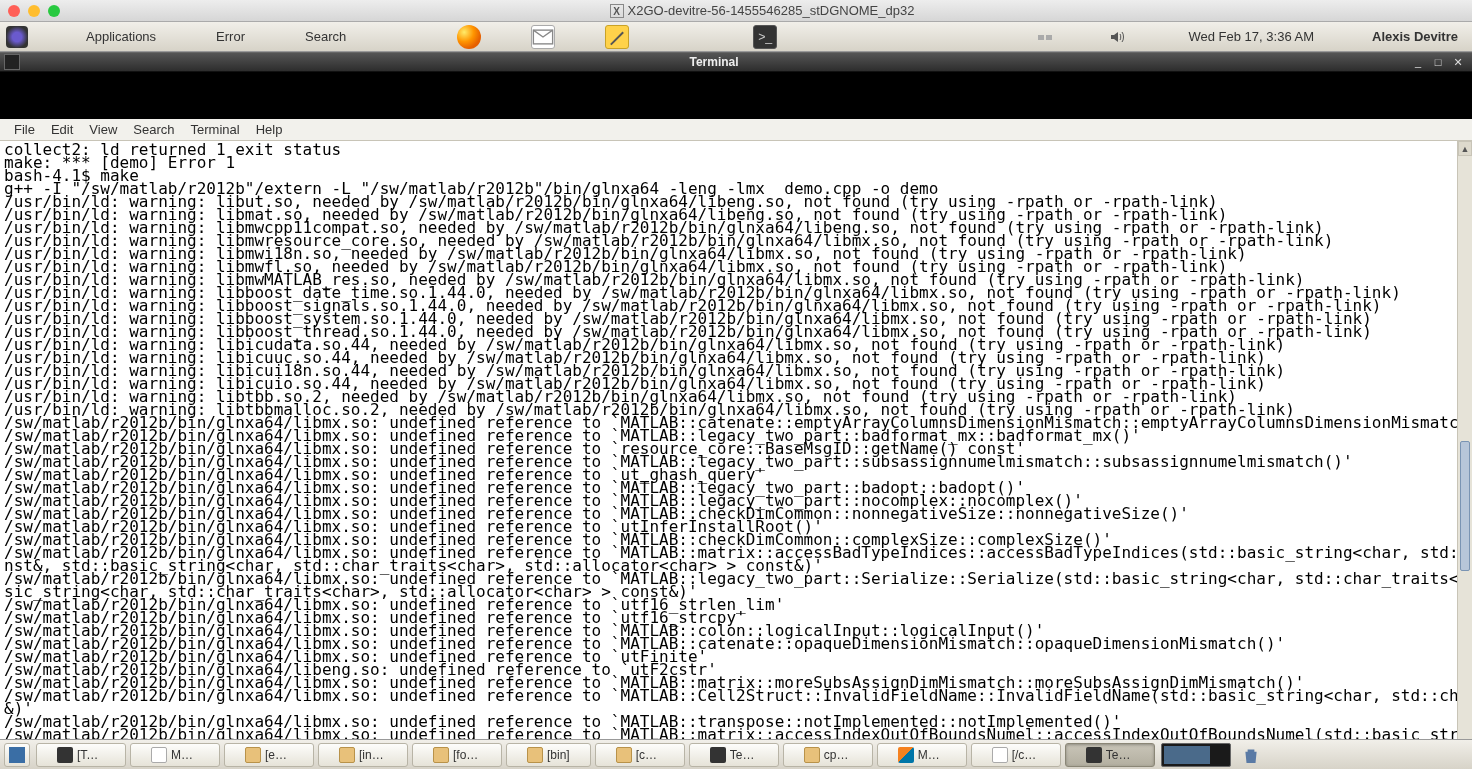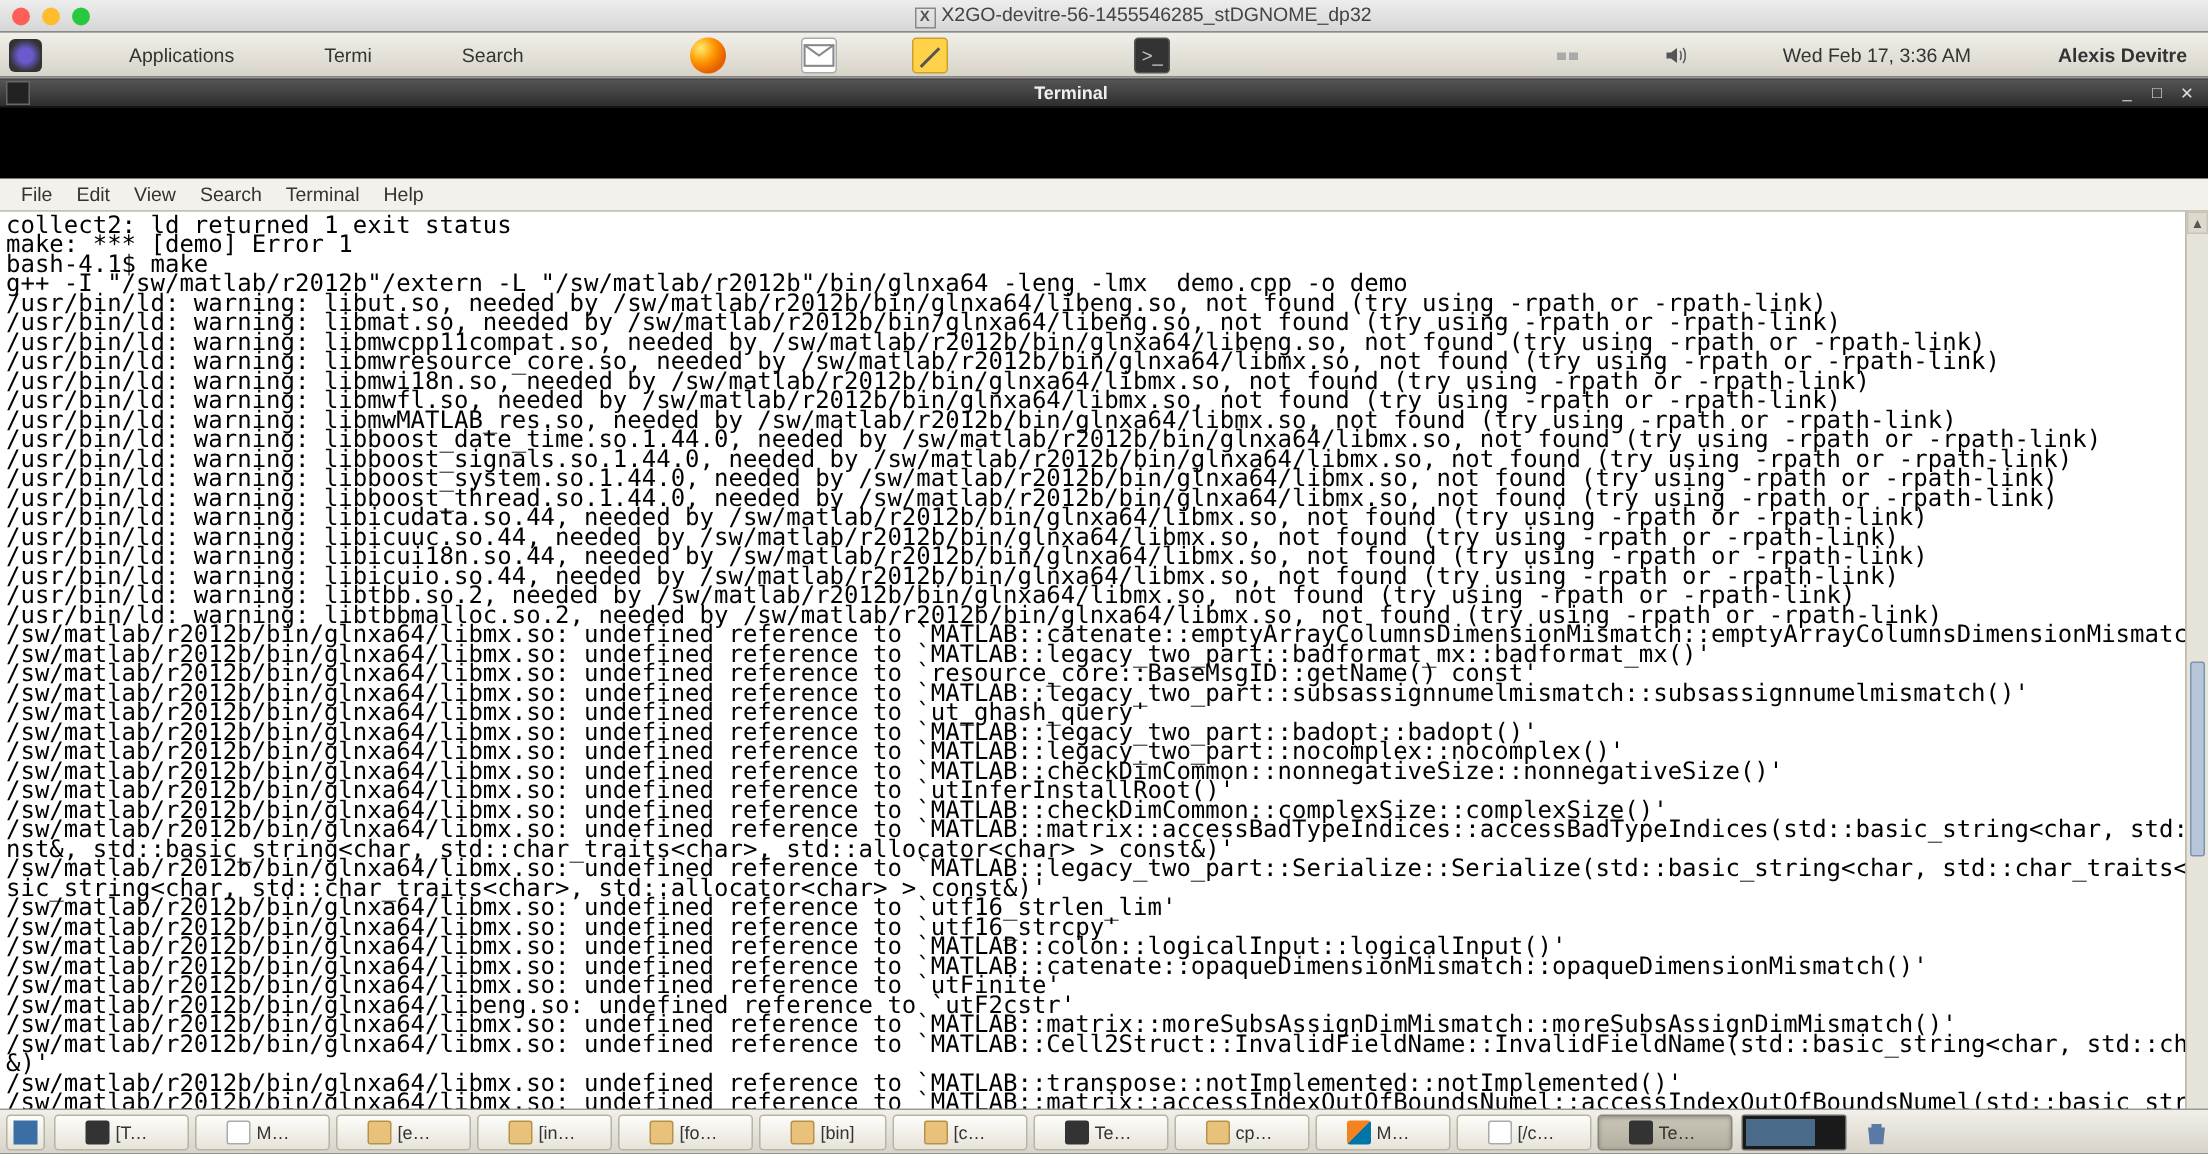--- a/index.html
+++ b/index.html
@@ -70,21 +70,21 @@
     <span class="tr-max"></span>
   </div>
   <div class="mac-title">
     <span class="x-icon">X</span><span>X2GO-devitre-56-1455546285_stDGNOME_dp32</span>
   </div>
 </div>
 
 <div class="gnome-top">
   <div class="logo"></div>
   <div class="menu-item">Applications</div>
-  <div class="menu-item">Termi</div>
+  <div class="menu-item">Error</div>
   <div class="menu-item">Search</div>
   <div style="width:12px"></div>
   <div class="app-icon firefox"></div>
   <div class="app-icon mail-ico">
       <svg viewBox="0 0 16 16">
         <rect x="1" y="3" width="14" height="10" fill="#fff" stroke="#888"></rect>
         <path d="M1 3l7 5 7-5" fill="none" stroke="#888"></path>
       </svg>
     </div>
   <div class="app-icon note-ico">

